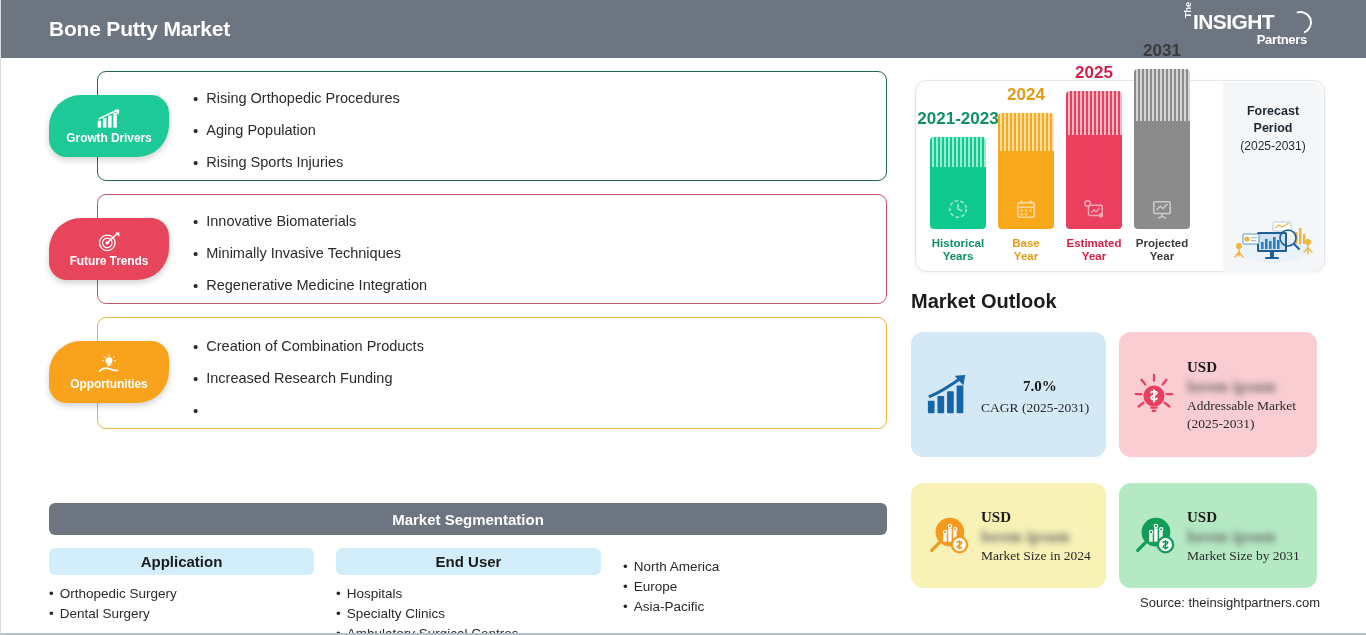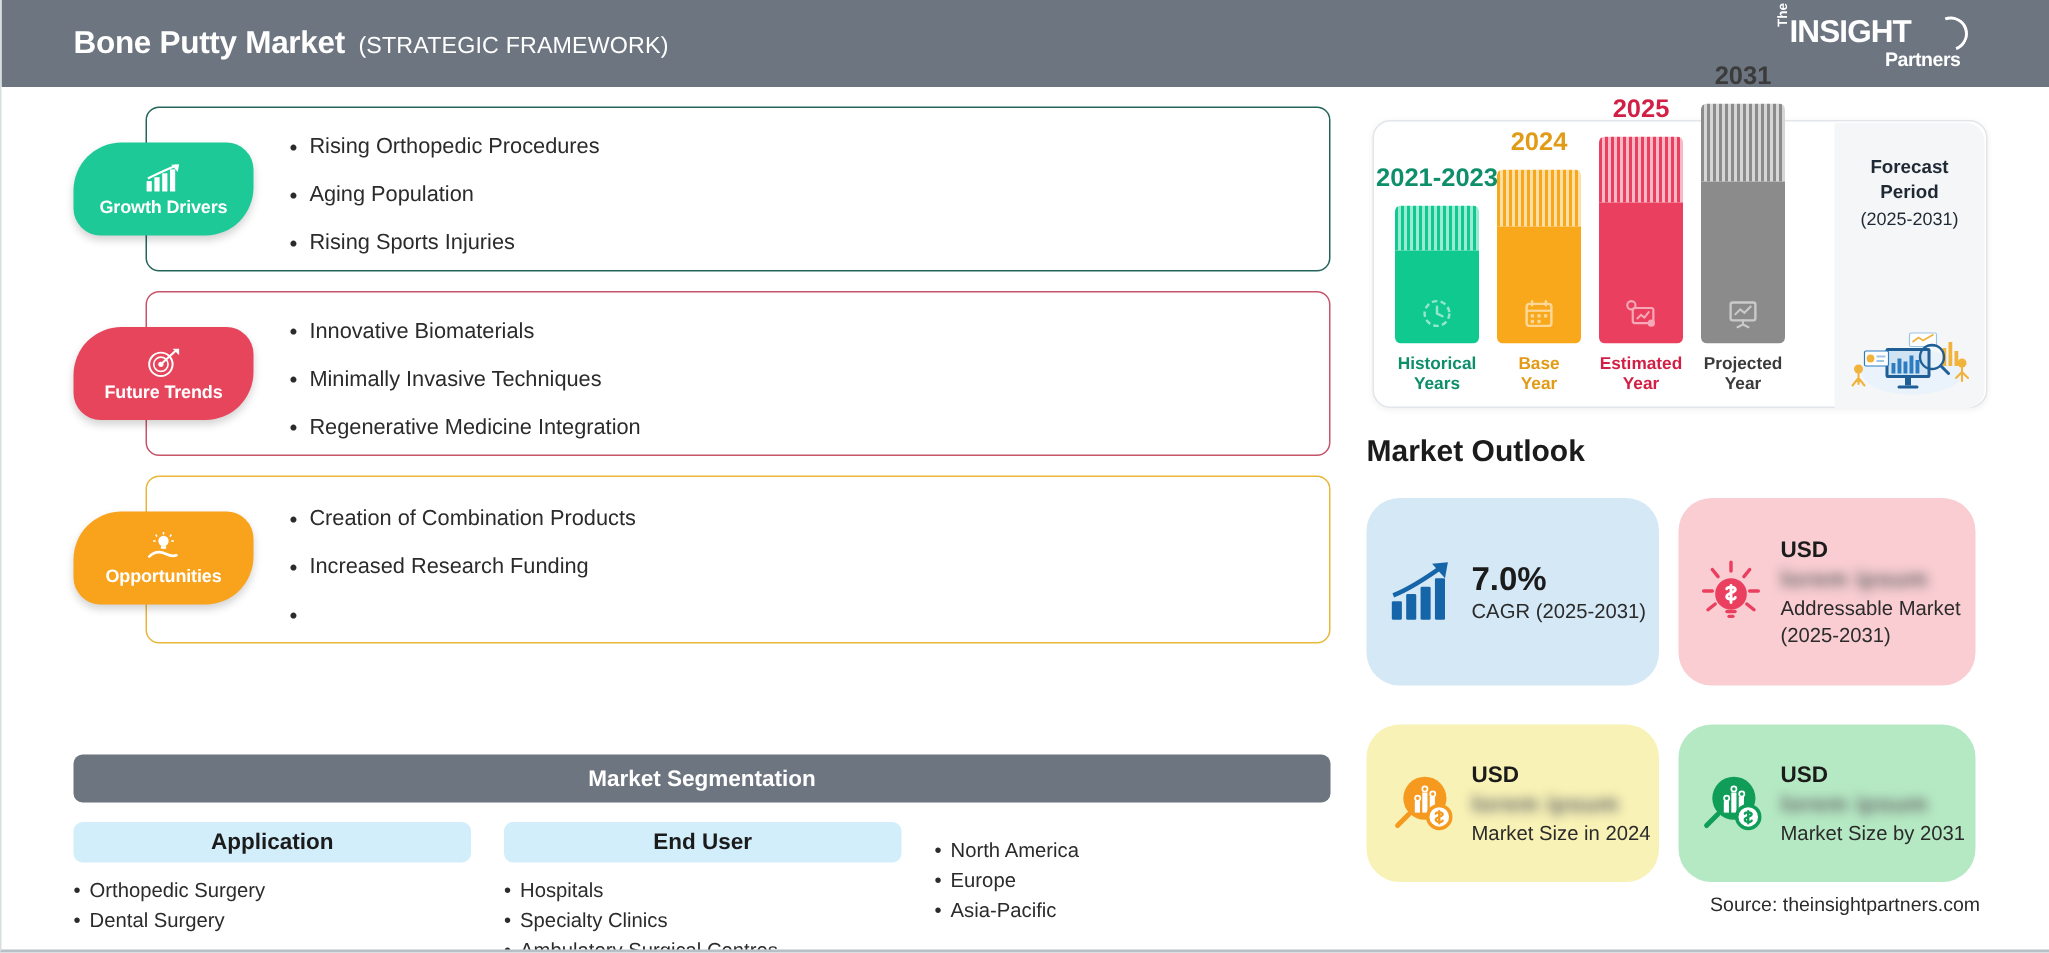--- a/index.html
+++ b/index.html
@@ -153,50 +153,49 @@
   .forecast-side-sub{
     text-align:center;font-size:12px;color:#1f2933;margin-top:2px;
   }
   .fs-art{position:absolute;left:4px;bottom:8px;width:92px;height:48px;}
 
   .outlook-title{
     position:absolute;left:10px;top:232px;font-size:20px;font-weight:bold;color:#1b1b1b;
   }
 
   .ocard{
-    position:absolute;border-radius:22px;box-sizing:border-box;
-    display:flex;align-items:center;
+    position:absolute;border-radius:12px;box-sizing:border-box;
+    display:flex;align-items:center;font-family:Liberation Serif, serif;
   }
   .ocard-cagr{left:10px;top:274px;width:195px;height:125px;background:#d4e8f6;padding:0 0 0 14px;}
   .ocard-addr{left:218px;top:274px;width:198px;height:125px;background:#f9cdd2;padding:0 0 0 12px;}
   .ocard-ms24{left:10px;top:425px;width:195px;height:105px;background:#f8f2b6;padding:0 0 0 14px;}
   .ocard-ms31{left:218px;top:425px;width:198px;height:105px;background:#b5e9c4;padding:0 0 0 12px;}
 
   .ocard-icon{width:46px;height:46px;flex:0 0 46px;margin-right:10px;}
   .ocard-txt{display:flex;flex-direction:column;}
-  .ocard-big{font-size:22px;font-weight:bold;color:#1b1b1b;line-height:26px;}
+  .ocard-big{font-size:15px;font-weight:bold;color:#1b1b1b;line-height:26px;margin-left:42px;}
   .ocard-usd{font-size:15px;font-weight:bold;color:#1b1b1b;line-height:20px;}
   .ocard-blur{
     font-size:16px;font-weight:bold;color:#6a6a6a;line-height:20px;
     filter:blur(3.4px);letter-spacing:.3px;
   }
   .ocard-sub{font-size:13.5px;color:#2b2b2b;line-height:18px;max-width:140px;}
 
   .source{
     position:absolute;right:46px;top:595px;font-size:13px;color:#2b2b2b;
     white-space:nowrap;
   }
 </style>
 </head>
 <body>
 
 <div class="header">
   <div class="header-title-wrap">
     <span class="header-title">Bone Putty Market</span>
-    <span class="header-sub">(STRATEGIC FRAMEWORK)</span>
   </div>
   <div class="logo">
     <span class="the">The</span>
     <span class="insight">INSIGHT</span>
     <span class="arc"></span>
     <span class="partners">Partners</span>
   </div>
 </div>
 
 <div class="left-col">

